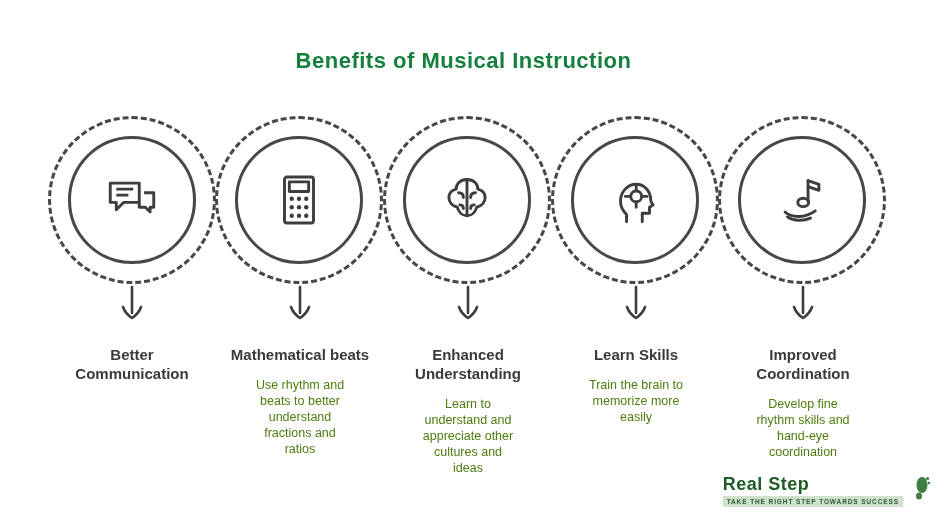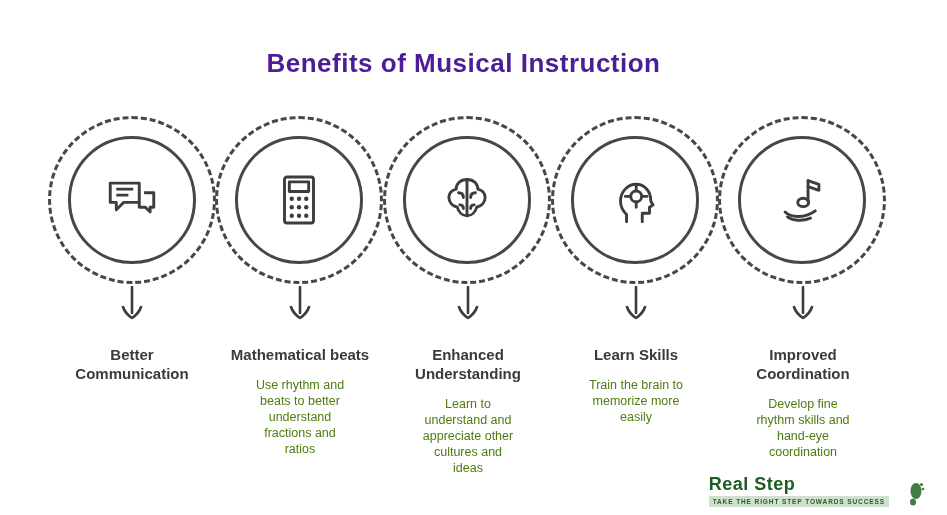--- a/index.html
+++ b/index.html
@@ -10,24 +10,24 @@
     font-family: "Liberation Sans", sans-serif;
     color: #3d3d3d;
     overflow: hidden;
   }
   .canvas { position: absolute; inset: 0; }
 
   .title {
     position: absolute;
     top: 48px; left: 0; width: 927px;
     text-align: center;
-    font-size: 26px;
+    font-size: 22px;
     font-weight: bold;
     letter-spacing: 0.5px;
-    color: #4c1d95;
+    color: #15803d;
     white-space: pre-line;
   }
 
   .unit { position: absolute; top: 0; left: 0; }
 
   .ring-outer {
     position: absolute;
     width: 168px; height: 168px;
     border: 3px dashed #474747;
     border-radius: 50%;
@@ -67,24 +67,24 @@
   .col-body {
     margin-top: 12px;
     font-size: 12.5px;
     line-height: 1.28;
     color: #4d7c0f;
     white-space: pre-line;
   }
 
   .logo {
     position: absolute;
-    right: 22px; bottom: 8px;
+    right: 16px; bottom: 8px;
     display: flex;
-    align-items: flex-end;
-    gap: 20px;
+    align-items: flex-start;
+    gap: 12px;
   }
   .logo-text { text-align: left; }
   .logo-name {
     font-size: 18px;
     font-weight: bold;
     color: #1d5c25;
     letter-spacing: 0.5px;
     line-height: 1;
   }
   .logo-tagline {

